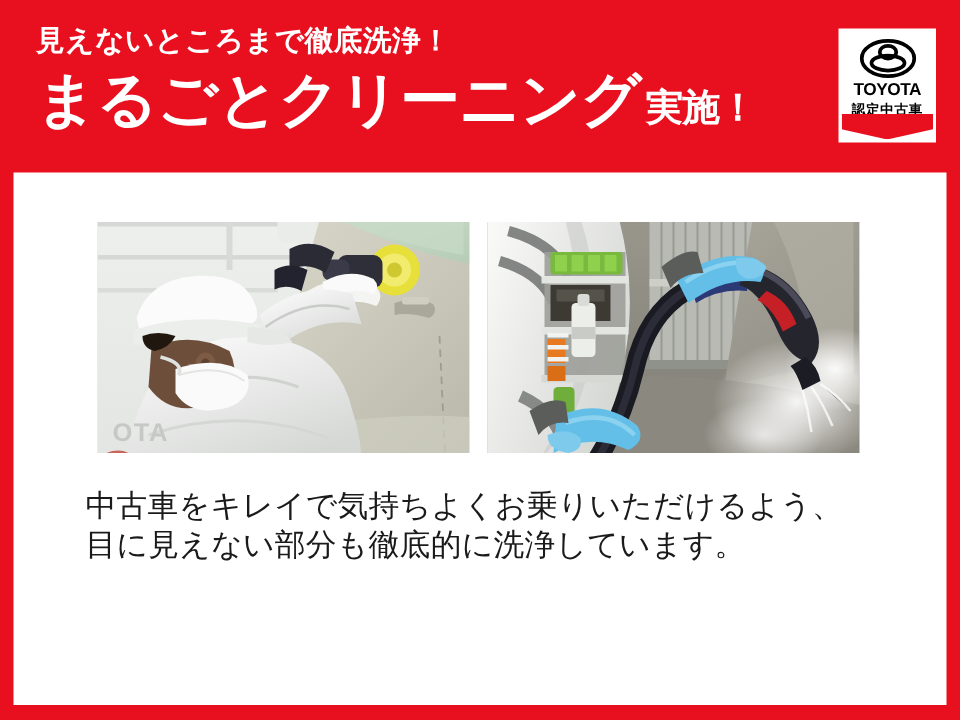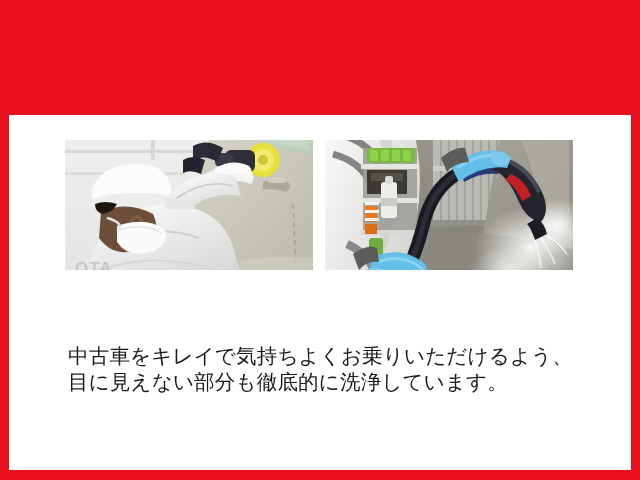--- a/index.html
+++ b/index.html
@@ -147,52 +147,78 @@
   #photos {
     position: absolute;
     left: 56px;
     top: 25px;
     width: 508px;
     height: 170px;
   }
 
   .photo {
     position: absolute;
-    top: 0;
+    top: 8px;
     width: 248px;
-    height: 130px;
+    height: 154px;
     overflow: hidden;
     background: #d9d9d4;
   }
   #photo-left  { left: 0px; }
   #photo-right { left: 260px; }
 
   .photo svg { display: block; width: 100%; height: 100%; }
 
   
   #body-copy {
     position: absolute;
     left: 48px;
-    top: 228px;
+    top: 210px;
     width: 545px;
-    margin-left: 11px;
   }
   .copy-line {
     color: #1a1a1a;
     font-size: 20.5px;
     line-height: 26px;
     letter-spacing: 0.2px;
     white-space: nowrap;
   }
 </style>
 </head>
 <body>
 
 <div id="poster">
 
+  <div id="header">
+
+    <div id="headline-block">
+      <div id="kicker">見えないところまで徹底洗浄！</div>
+      <div id="headline-row">
+        <span id="headline-main">まるごとクリーニング</span>
+        <span id="headline-suffix">実施！</span>
+      </div>
+    </div>
+
+    <div id="badge">
+      <div id="badge-inner">
+
+        <svg id="badge-emblem" viewBox="0 0 76 52">
+          <ellipse cx="38" cy="26" rx="35" ry="23.5" fill="none" stroke="#000" stroke-width="5"></ellipse>
+          <ellipse cx="38" cy="17.5" rx="11" ry="8.5" fill="none" stroke="#000" stroke-width="5"></ellipse>
+          <ellipse cx="38" cy="32" rx="22" ry="10" fill="none" stroke="#000" stroke-width="5"></ellipse>
+        </svg>
+
+        <div id="badge-wordmark">TOYOTA</div>
+
+        <div id="badge-sub">認定中古車</div>
+
+        <div id="badge-chevron"></div>
+      </div>
+    </div>
+  </div>
 
   <div id="card">
 
     <div id="photos">
 
       <div class="photo" id="photo-left">
         <svg viewBox="0 0 248 170" preserveAspectRatio="xMidYMid slice">
           <defs>
             <linearGradient id="wallG" x1="0" y1="0" x2="0" y2="1">
               <stop offset="0" stop-color="#eef0ee"></stop>

